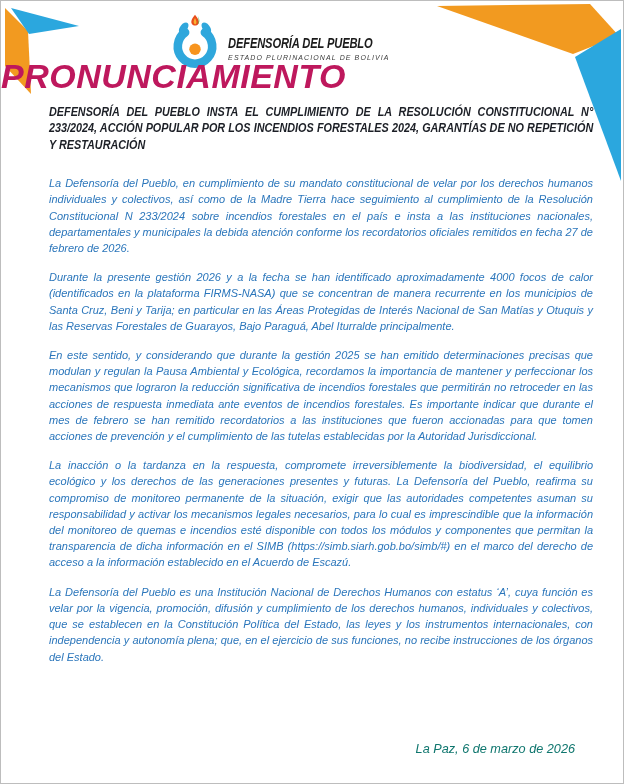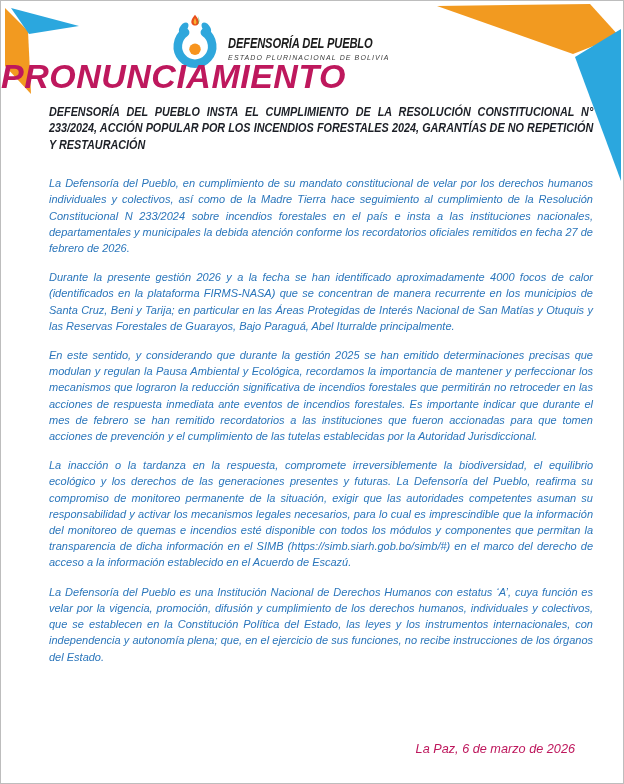--- a/index.html
+++ b/index.html
@@ -49,21 +49,21 @@
     transform:scaleX(0.82); transform-origin:0 0;
     margin:0 0 22px 0;
   }
   .para {
     font-size:11px; line-height:16.2px;
     text-align:justify; color:#2B76BB;
     margin:0 0 13px 0;
   }
   .dateline {
     position:absolute; top:741px; right:48px;
-    font-size:12.7px; color:#be185d;
+    font-size:12.7px; color:#0f766e;
   }
 </style>
 </head>
 <body>
 
 <div class="page">
 
   <svg class="deco-svg" viewBox="0 0 624 784" xmlns="http://www.w3.org/2000/svg">
     <polygon points="4,7 27,30 30,93 4,65" fill="#F29A20"></polygon>
     <polygon points="10,7 78,25 28,33" fill="#2BA7DE"></polygon>

